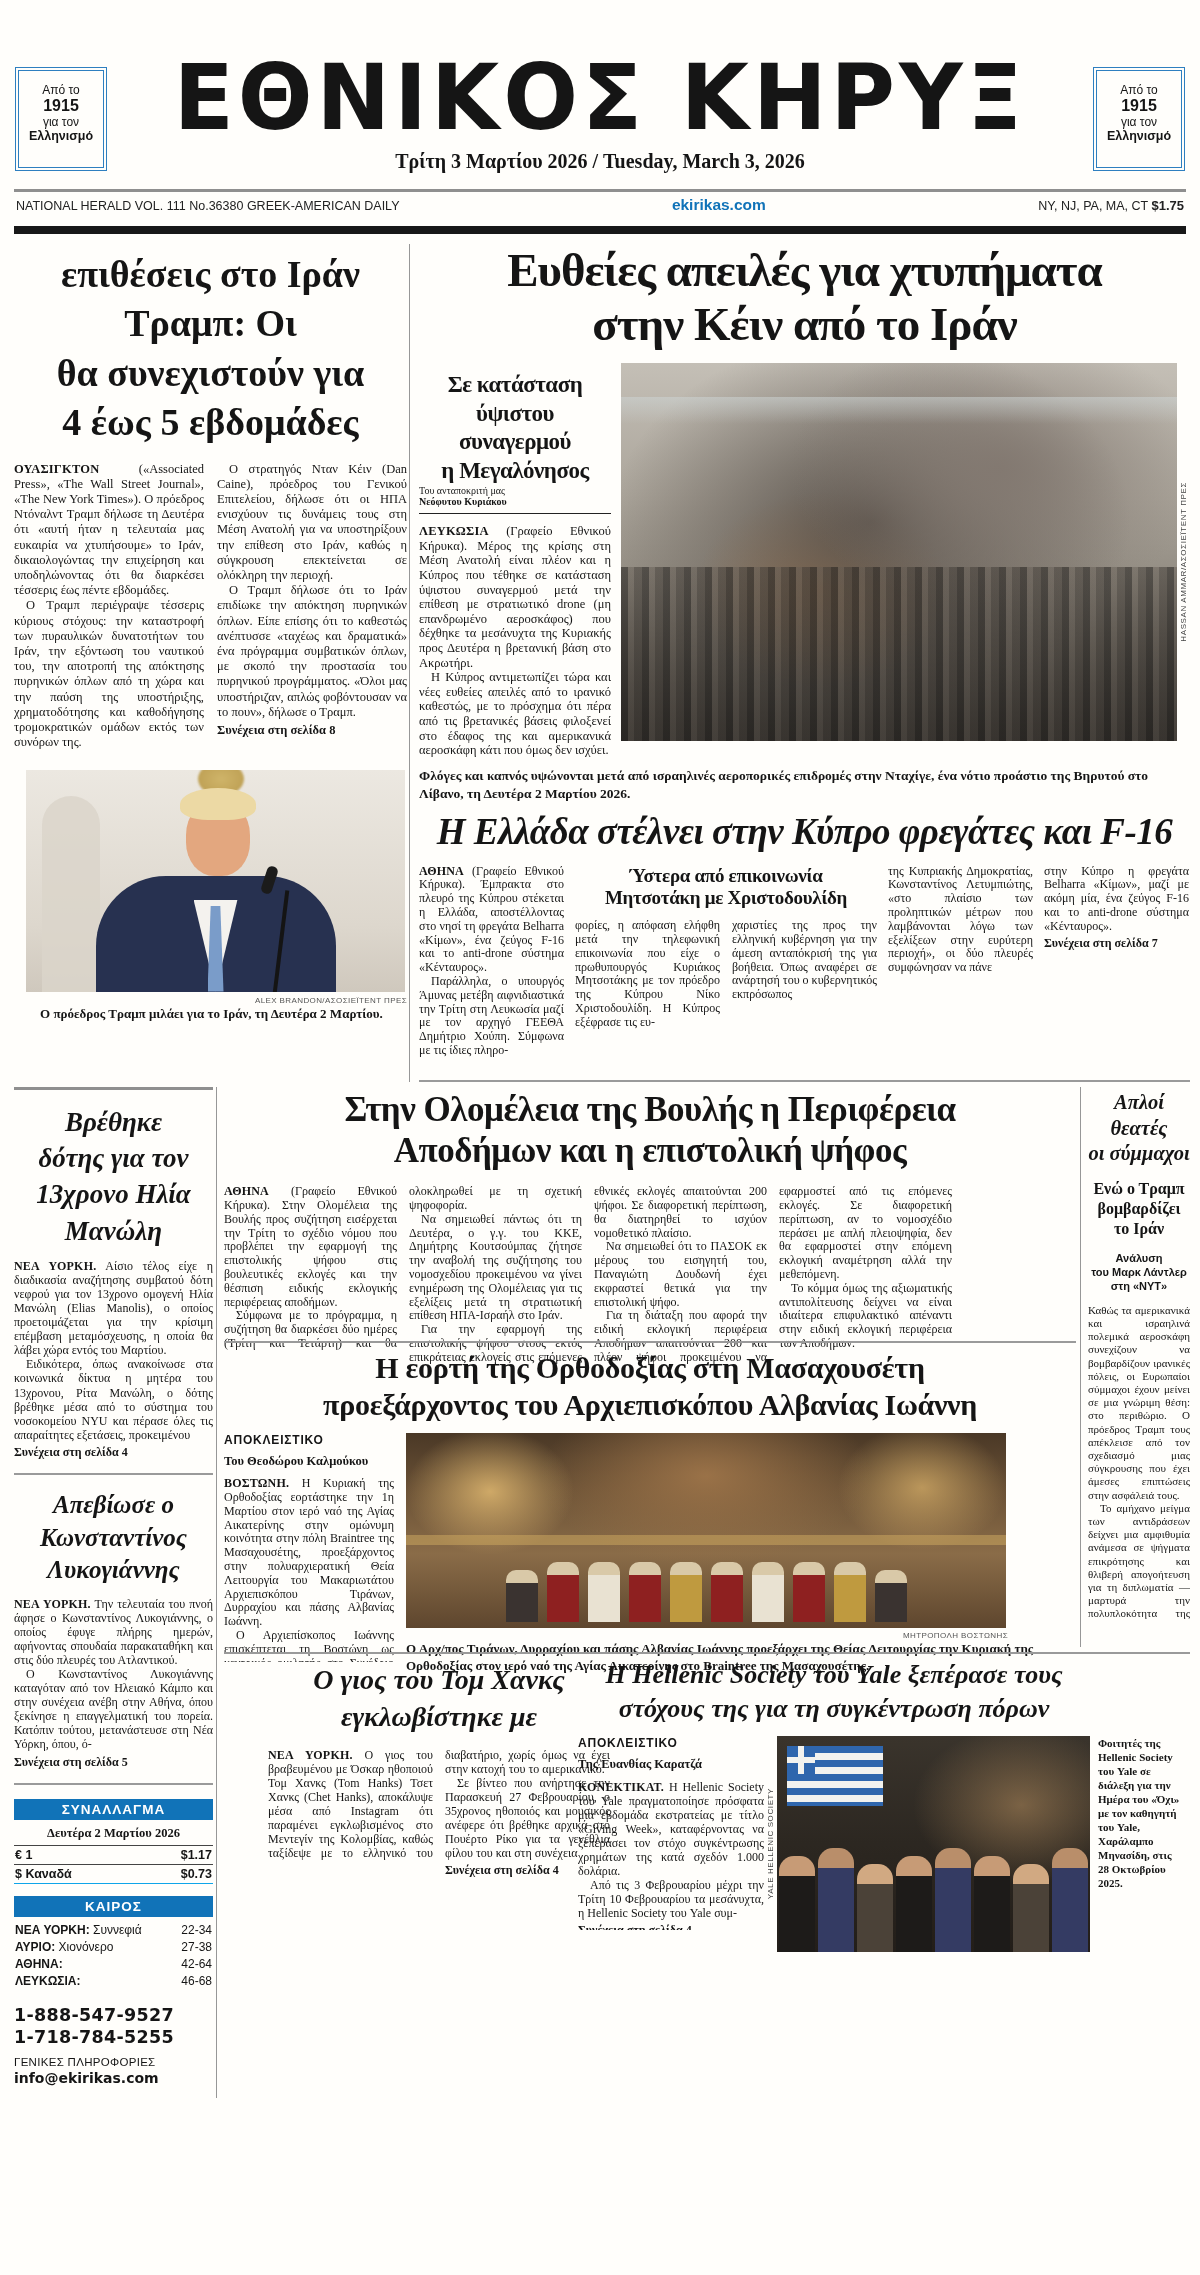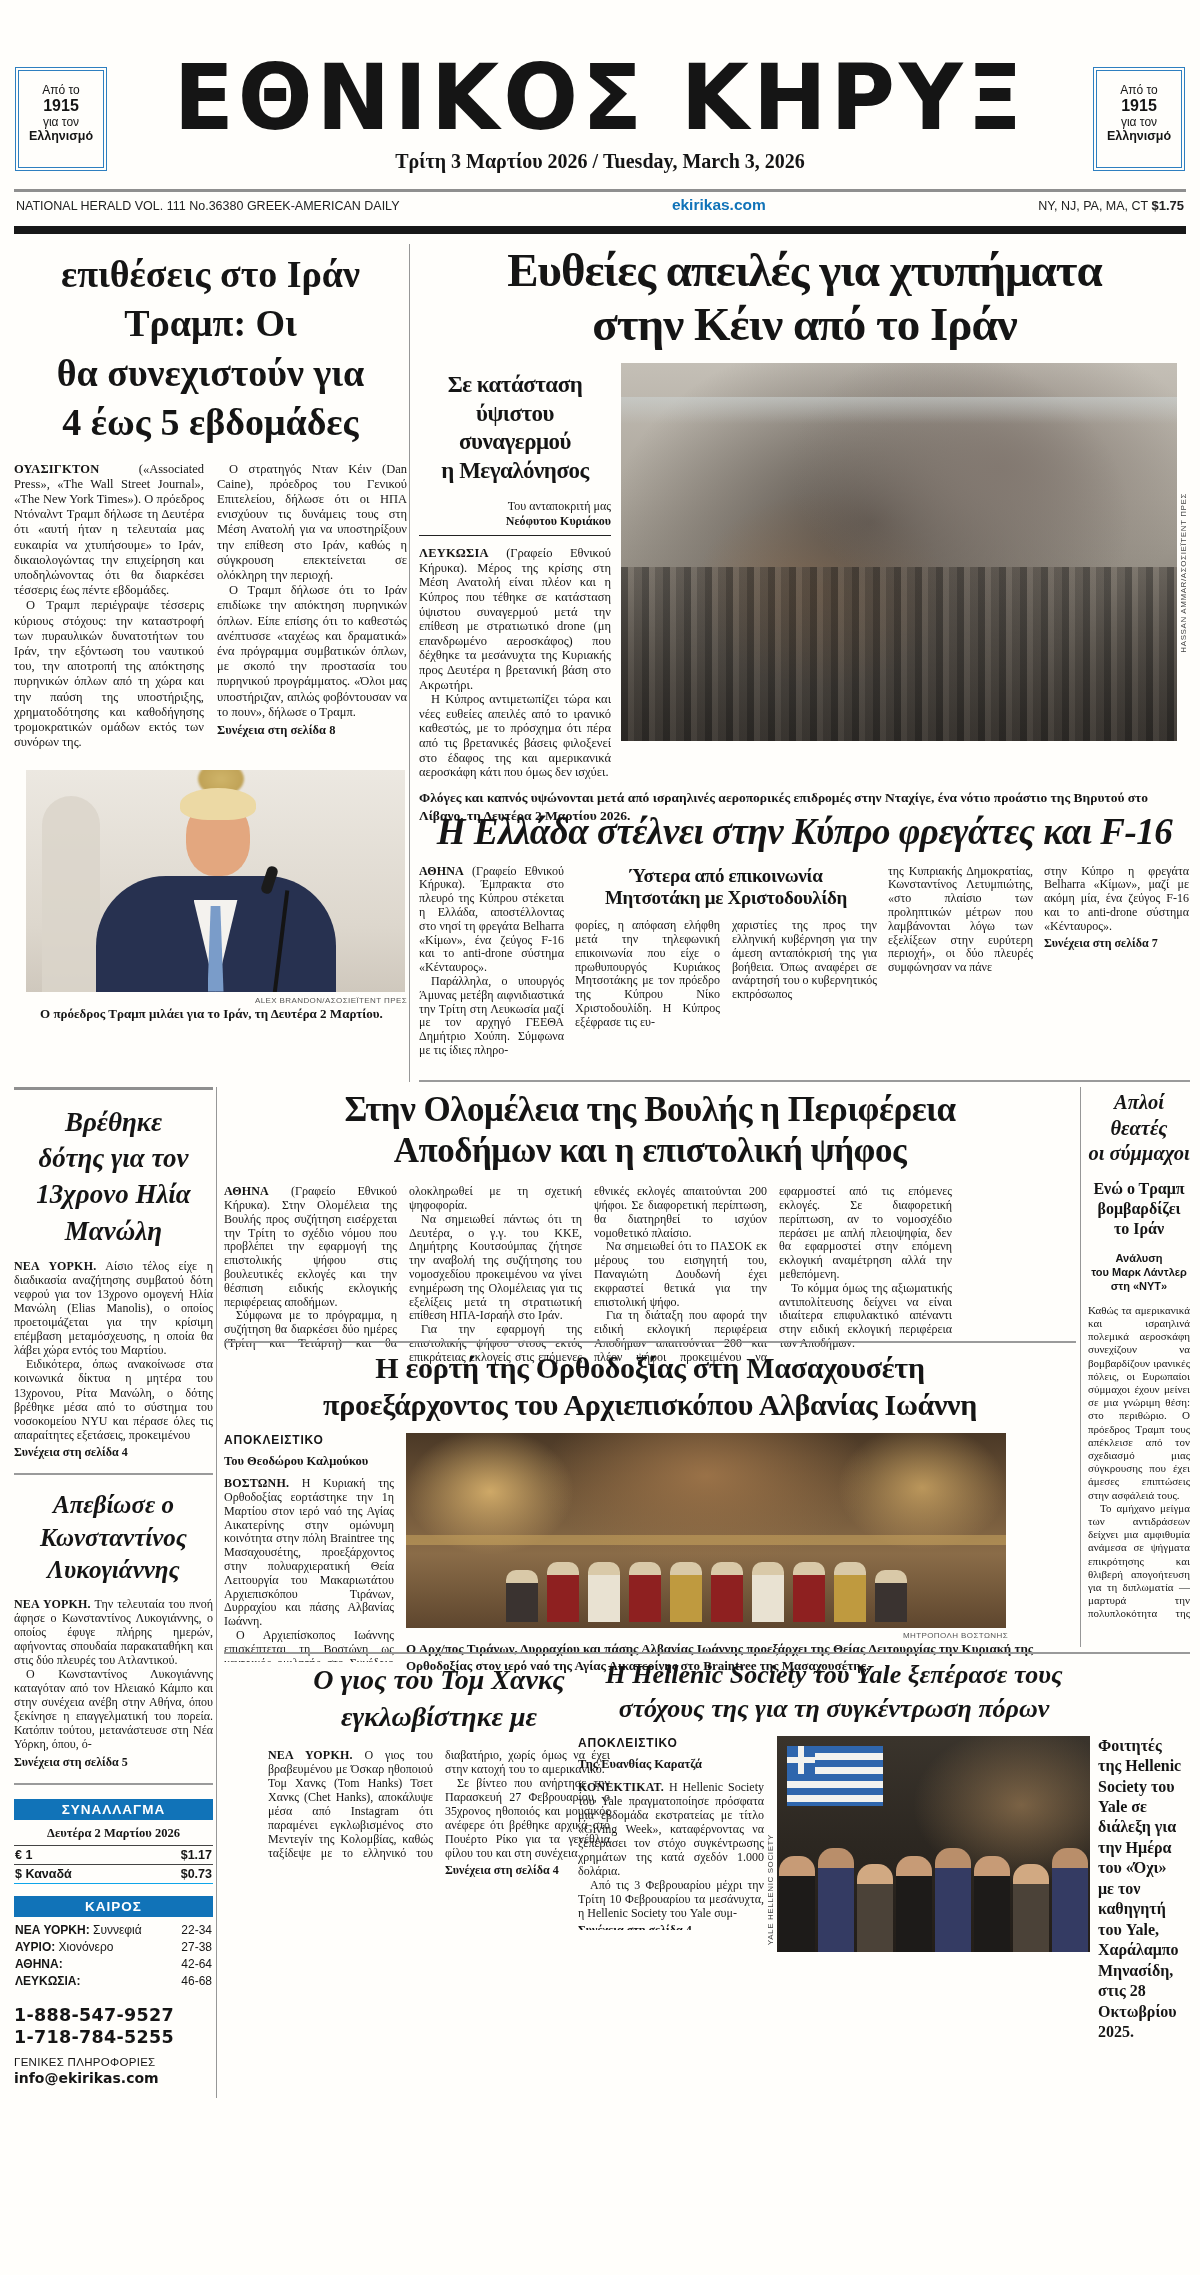--- a/index.html
+++ b/index.html
@@ -54,21 +54,21 @@
   .t-mic{position:absolute;top:96px;left:238px;width:11px;height:28px;background:#1b1b1b;border-radius:5px;transform:rotate(18deg);}
   .t-pole{position:absolute;top:120px;left:252px;width:4px;height:120px;background:#141414;transform:rotate(7deg);}
   .art-trump .credit{margin:4px 0 1px;}
   .art-trump .caption{font-size:13px;line-height:1.3;margin-left:2px;text-align:center;}
   
   .art-cyprus{left:419px;top:244px;width:771px;}
   .art-cyprus .hl{font-size:47px;line-height:1.14;letter-spacing:-1px;}
   .cy-row{display:flex;margin-top:12px;}
   .cy-left{width:192px;flex:none;}
   .cy-sub{font-weight:bold;font-size:23px;line-height:1.24;text-align:center;letter-spacing:-.5px;margin-top:8px;}
-  .byline{margin-top:14px;border-bottom:1px solid #222;padding-bottom:6px;font-size:12px;text-align:right;}
+  .byline{margin-top:0;border-bottom:1px solid #222;padding-bottom:6px;font-size:10px;}
   .byline .nm{font-weight:bold;}
   .cy-left .body{margin-top:10px;height:236px;font-size:12.5px;line-height:14.6px;}
   .photo-wrap{display:flex;margin-left:10px;}
   .smoke-photo{position:relative;width:556px;height:378px;overflow:hidden;background:
       radial-gradient(ellipse 300px 200px at 68% 28%,rgba(130,120,112,.95),rgba(130,120,112,0) 70%),
       radial-gradient(ellipse 360px 260px at 45% 42%,rgba(82,74,67,.9),rgba(82,74,67,0) 72%),
       radial-gradient(ellipse 180px 140px at 36% 60%,rgba(190,120,55,.5),transparent 70%),
       linear-gradient(180deg,#c4bfb6 0%,#aba59b 35%,#8f897f 60%,#6f6961 85%,#5e5850 100%);}
   .sm-city{position:absolute;left:0;right:0;bottom:0;height:46%;background:
       repeating-linear-gradient(90deg,rgba(30,28,26,.5) 0 7px,rgba(98,90,82,.35) 7px 13px,rgba(60,55,50,.45) 13px 21px),
@@ -156,21 +156,21 @@
       linear-gradient(180deg,#3a342c 0%,#2c2721 50%,#231e19 100%);}
   .y-flag{position:absolute;top:10px;left:10px;width:96px;height:60px;
       background:repeating-linear-gradient(180deg,#2f66ad 0 7px,#f2f2ef 7px 14px);}
   .y-canton{position:absolute;top:10px;left:10px;width:28px;height:28px;background:#2f66ad;}
   .y-cv{position:absolute;top:10px;left:21px;width:6px;height:28px;background:#f2f2ef;}
   .y-ch{position:absolute;top:21px;left:10px;width:28px;height:6px;background:#f2f2ef;}
   .y-people{position:absolute;bottom:0;left:0;right:0;height:128px;display:flex;align-items:flex-end;justify-content:center;gap:3px;}
   .y-p{width:36px;height:96px;border-radius:15px 15px 0 0;background:linear-gradient(180deg,#c79b76 0 20px,#1d1b19 20px);}
   .y-p.v2{background:linear-gradient(180deg,#b98e6a 0 20px,#343b63 20px);height:104px;}
   .y-p.v3{background:linear-gradient(180deg,#d1a982 0 20px,#4b4238 20px);height:88px;}
-  .yale-cap{margin-left:8px;width:84px;font-weight:bold;font-size:16px;line-height:1.28;}
+  .yale-cap{margin-left:8px;width:84px;font-weight:bold;font-size:11px;line-height:1.28;}
 </style>
 </head>
 <body>
 
 <div class="page">
 
   <div class="abs badge" style="left:18px;top:70px;">
     <div class="b1">Από το</div>
     <div class="b2">1915</div>
     <div class="b3">για τον</div>

